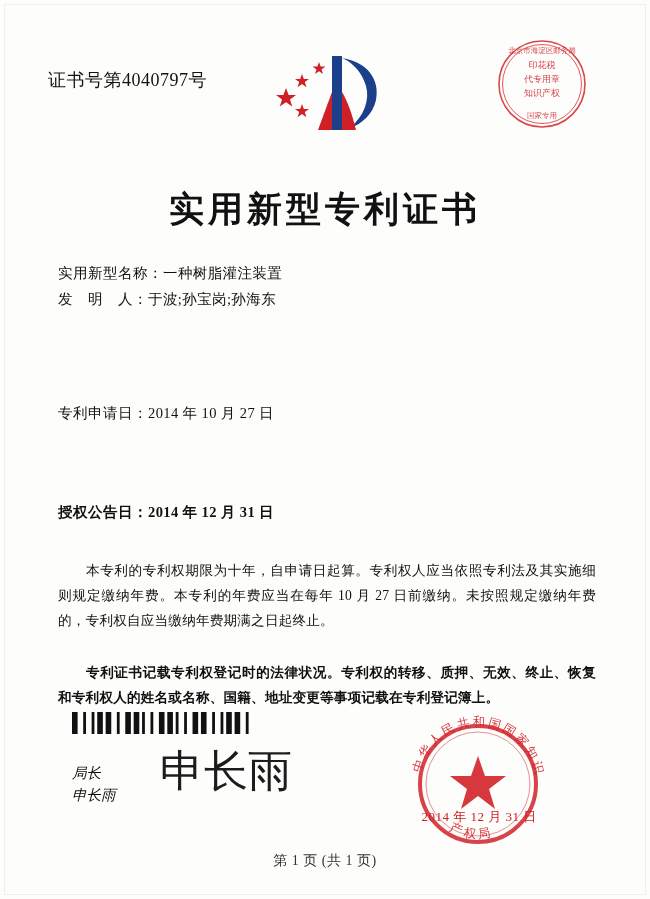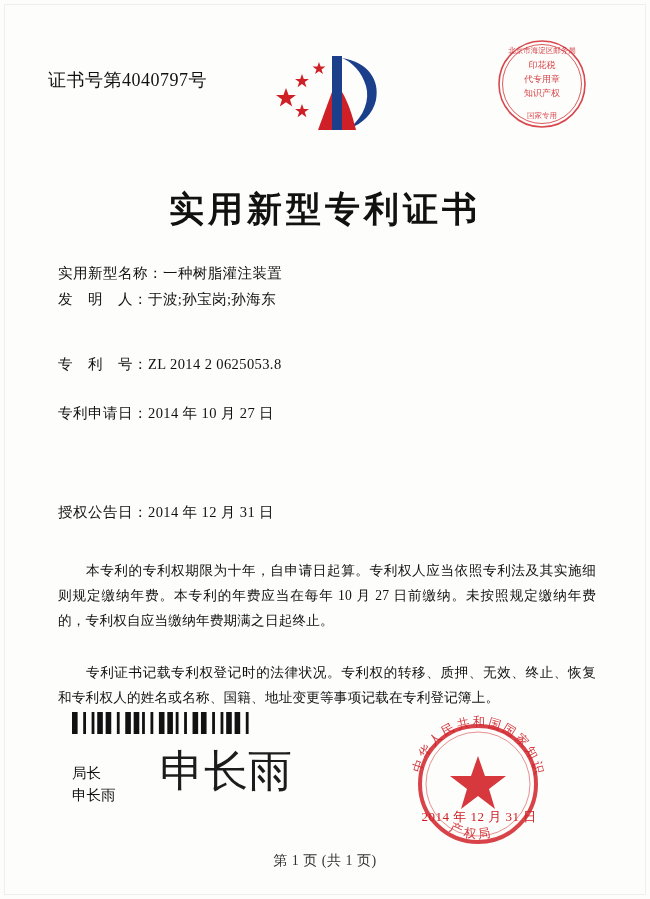--- a/index.html
+++ b/index.html
@@ -87,52 +87,53 @@
   .field-value {
     display: inline-block;
     letter-spacing: 0.4px;
   }
 
   #row-0 { top: 256px; margin-top: 8px; }
   #row-1 { top: 290px; text-decoration: underline; }
   #row-2 { top: 355px; }
   #row-3 { top: 404px; text-decoration: underline; }
   #row-4 { top: 453px; }
-  #row-5 { top: 503px; }
+  #row-5 { top: 503px; font-weight: bold; }
 
   
   .body-para {
     position: absolute;
     left: 58px;
     width: 538px;
     font-size: 13.6px;
     line-height: 25px;
     text-indent: 28px;
     text-align: justify;
     color: #111;
     letter-spacing: 0.2px;
   }
   #para-0 { top: 530px; }
   #para-1 { top: 558px; }
-  #para-2 { top: 660px; }
+  #para-2 { top: 660px; font-weight: bold; }
 
   
   #barcode {
     position: absolute;
     left: 72px; top: 712px;
     width: 180px; height: 22px;
   }
 
   
   #director-block {
     position: absolute;
     left: 72px; top: 762px;
     font-size: 14.5px;
     line-height: 22px;
     color: #111;
+    font-style: italic;
   }
   #director-signature {
     position: absolute;
     left: 160px; top: 742px;
     width: 185px; height: 66px;
     font-family: "DejaVu Serif", serif;
     font-size: 44px;
     color: #1c1c1c;
   }
 
@@ -210,23 +211,20 @@
     </svg>
   </div>
 
   <div id="doc-title" class="nosel">实用新型专利证书</div>
 
   <div class="field-row" id="row-0">
     <span class="field-label">实用新型名称：</span><span class="field-value">一种树脂灌注装置</span>
   </div>
   <div class="field-row" id="row-1">
     <span class="field-label">发　明　人：</span><span class="field-value">于波;孙宝岗;孙海东</span>
-  </div>
-  <div class="field-row" id="row-2">
-    <span class="field-label">专　利　号：</span><span class="field-value">ZL 2014 2 0625053.8</span>
   </div>
   <div class="field-row" id="row-3">
     <span class="field-label">专利申请日：</span><span class="field-value">2014 年 10 月 27 日</span>
   </div>
   <div class="field-row" id="row-5">
     <span class="field-label">授权公告日：</span><span class="field-value">2014 年 12 月 31 日</span>
   </div>
 
   <div class="body-para" id="para-1">本专利的专利权期限为十年，自申请日起算。专利权人应当依照专利法及其实施细则规定缴纳年费。本专利的年费应当在每年 10 月 27 日前缴纳。未按照规定缴纳年费的，专利权自应当缴纳年费期满之日起终止。</div>
   <div class="body-para" id="para-2">专利证书记载专利权登记时的法律状况。专利权的转移、质押、无效、终止、恢复和专利权人的姓名或名称、国籍、地址变更等事项记载在专利登记簿上。</div>

